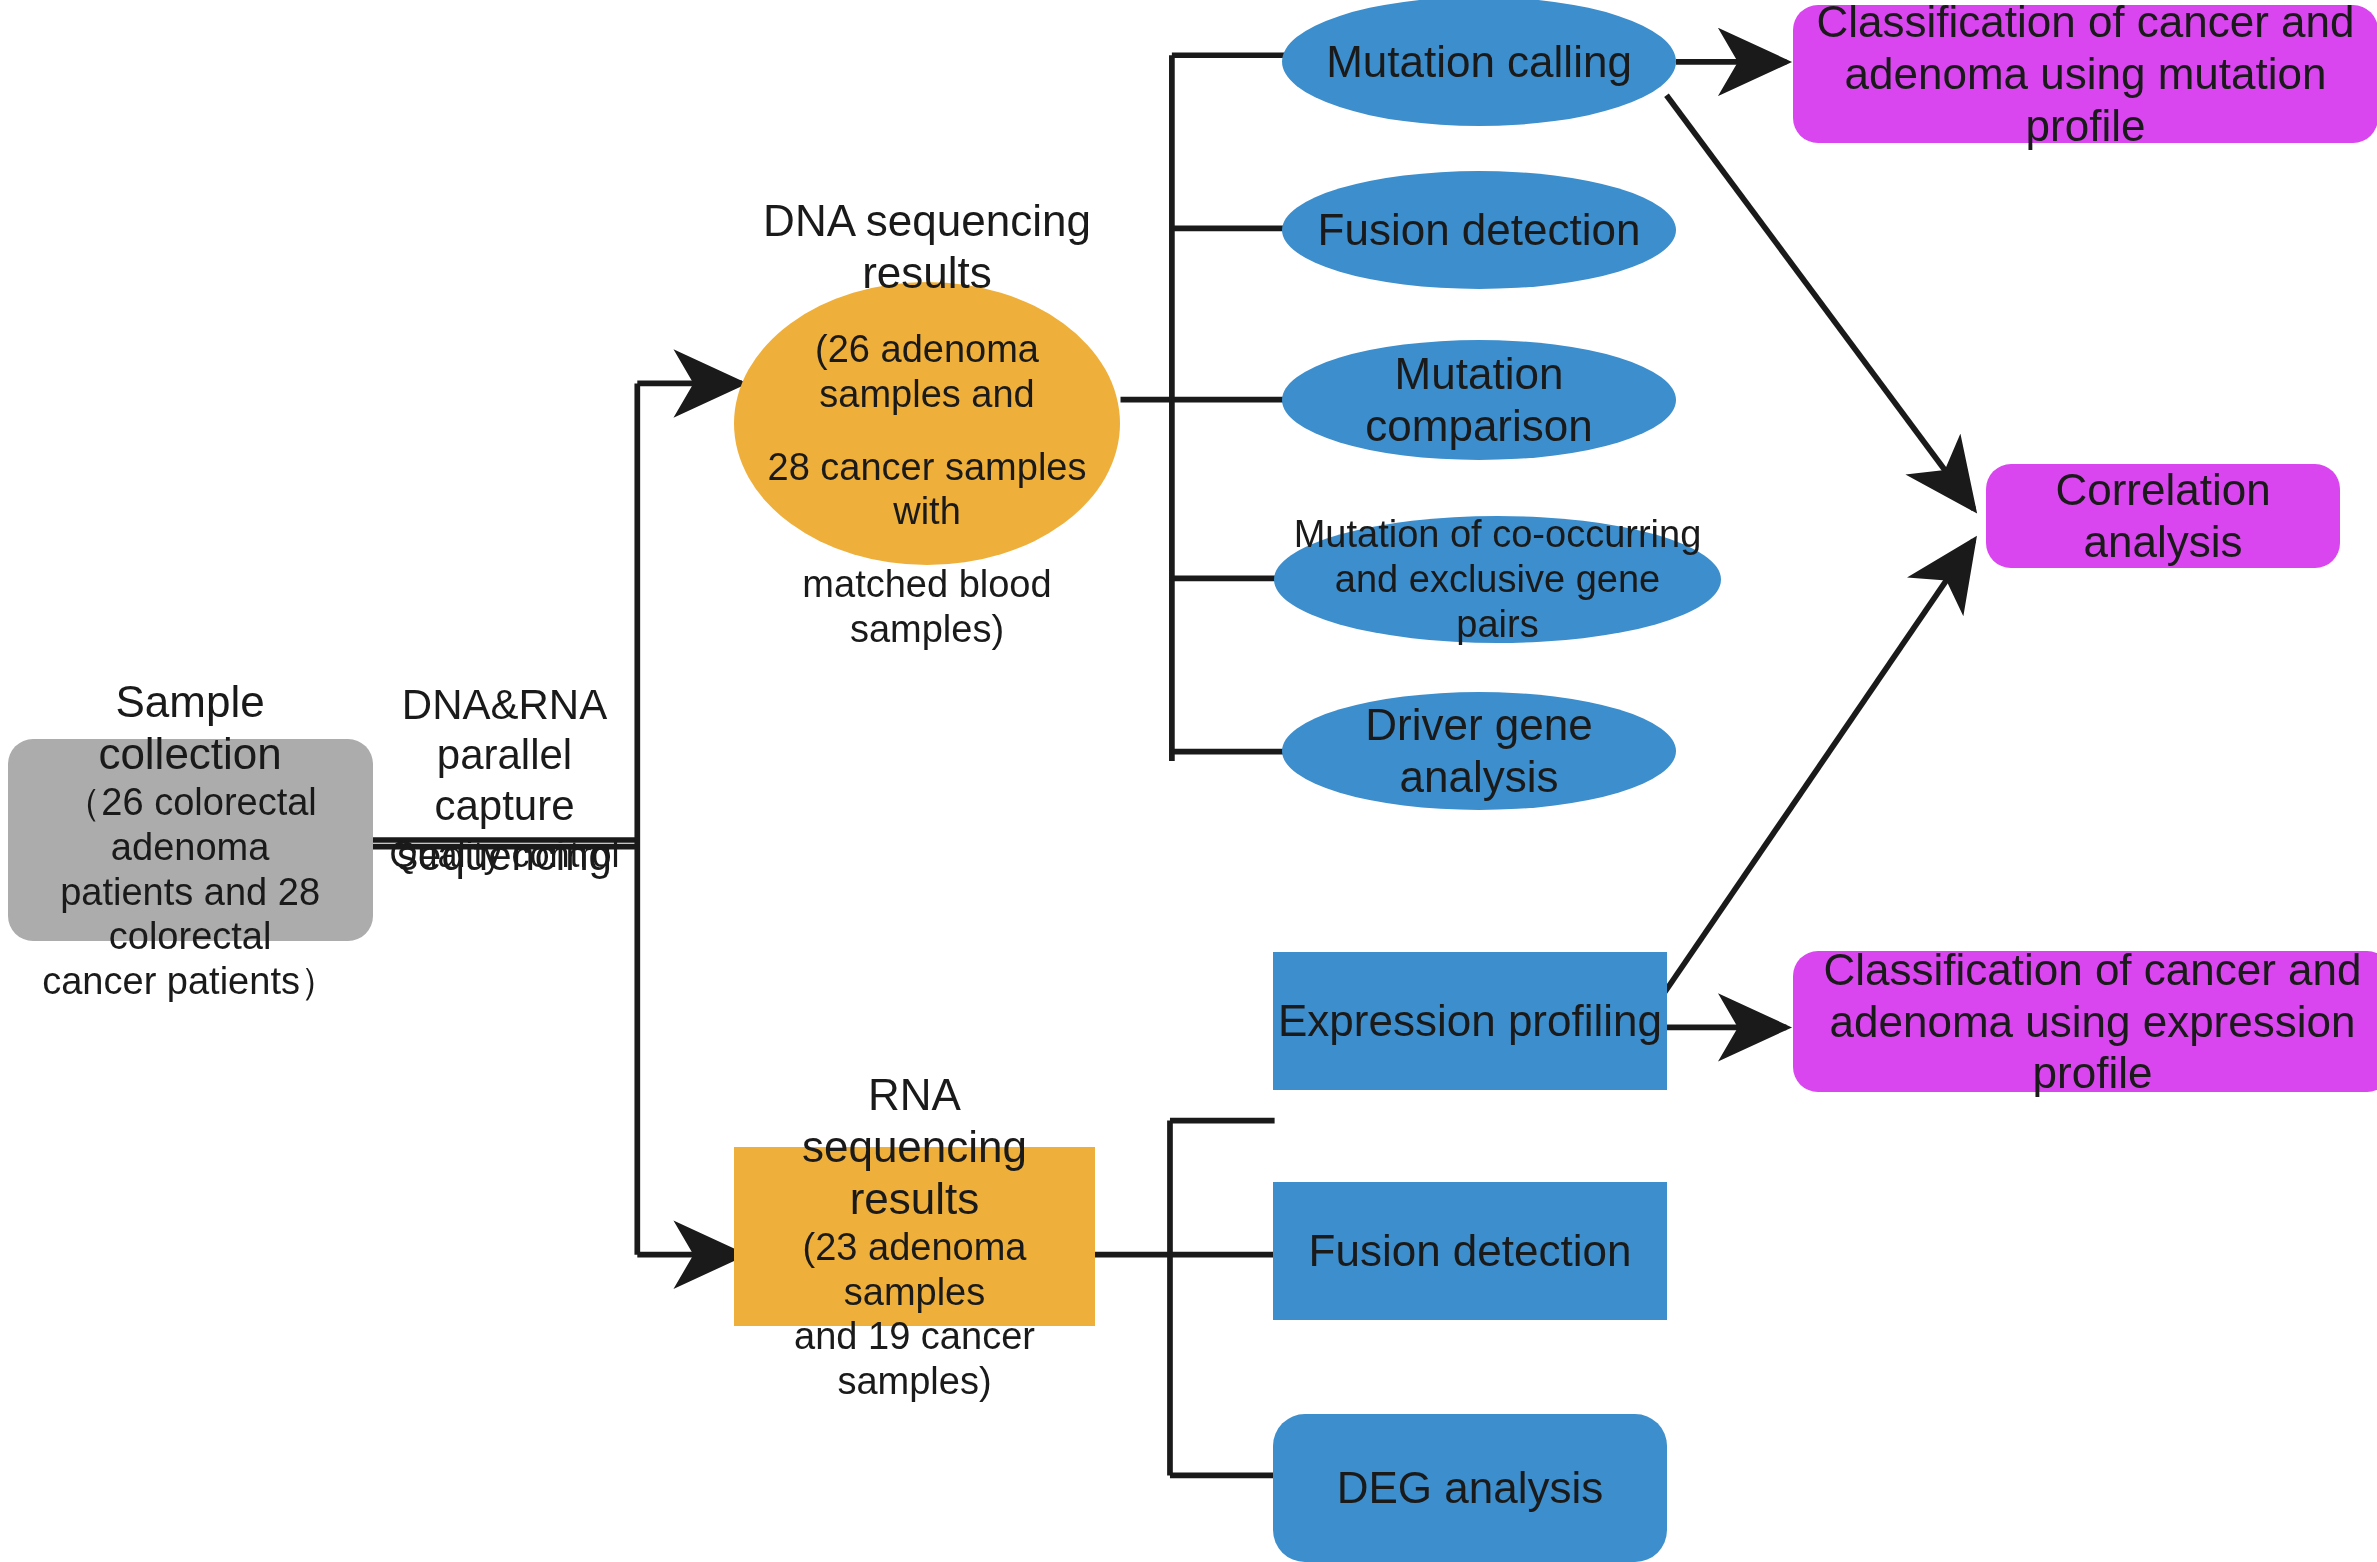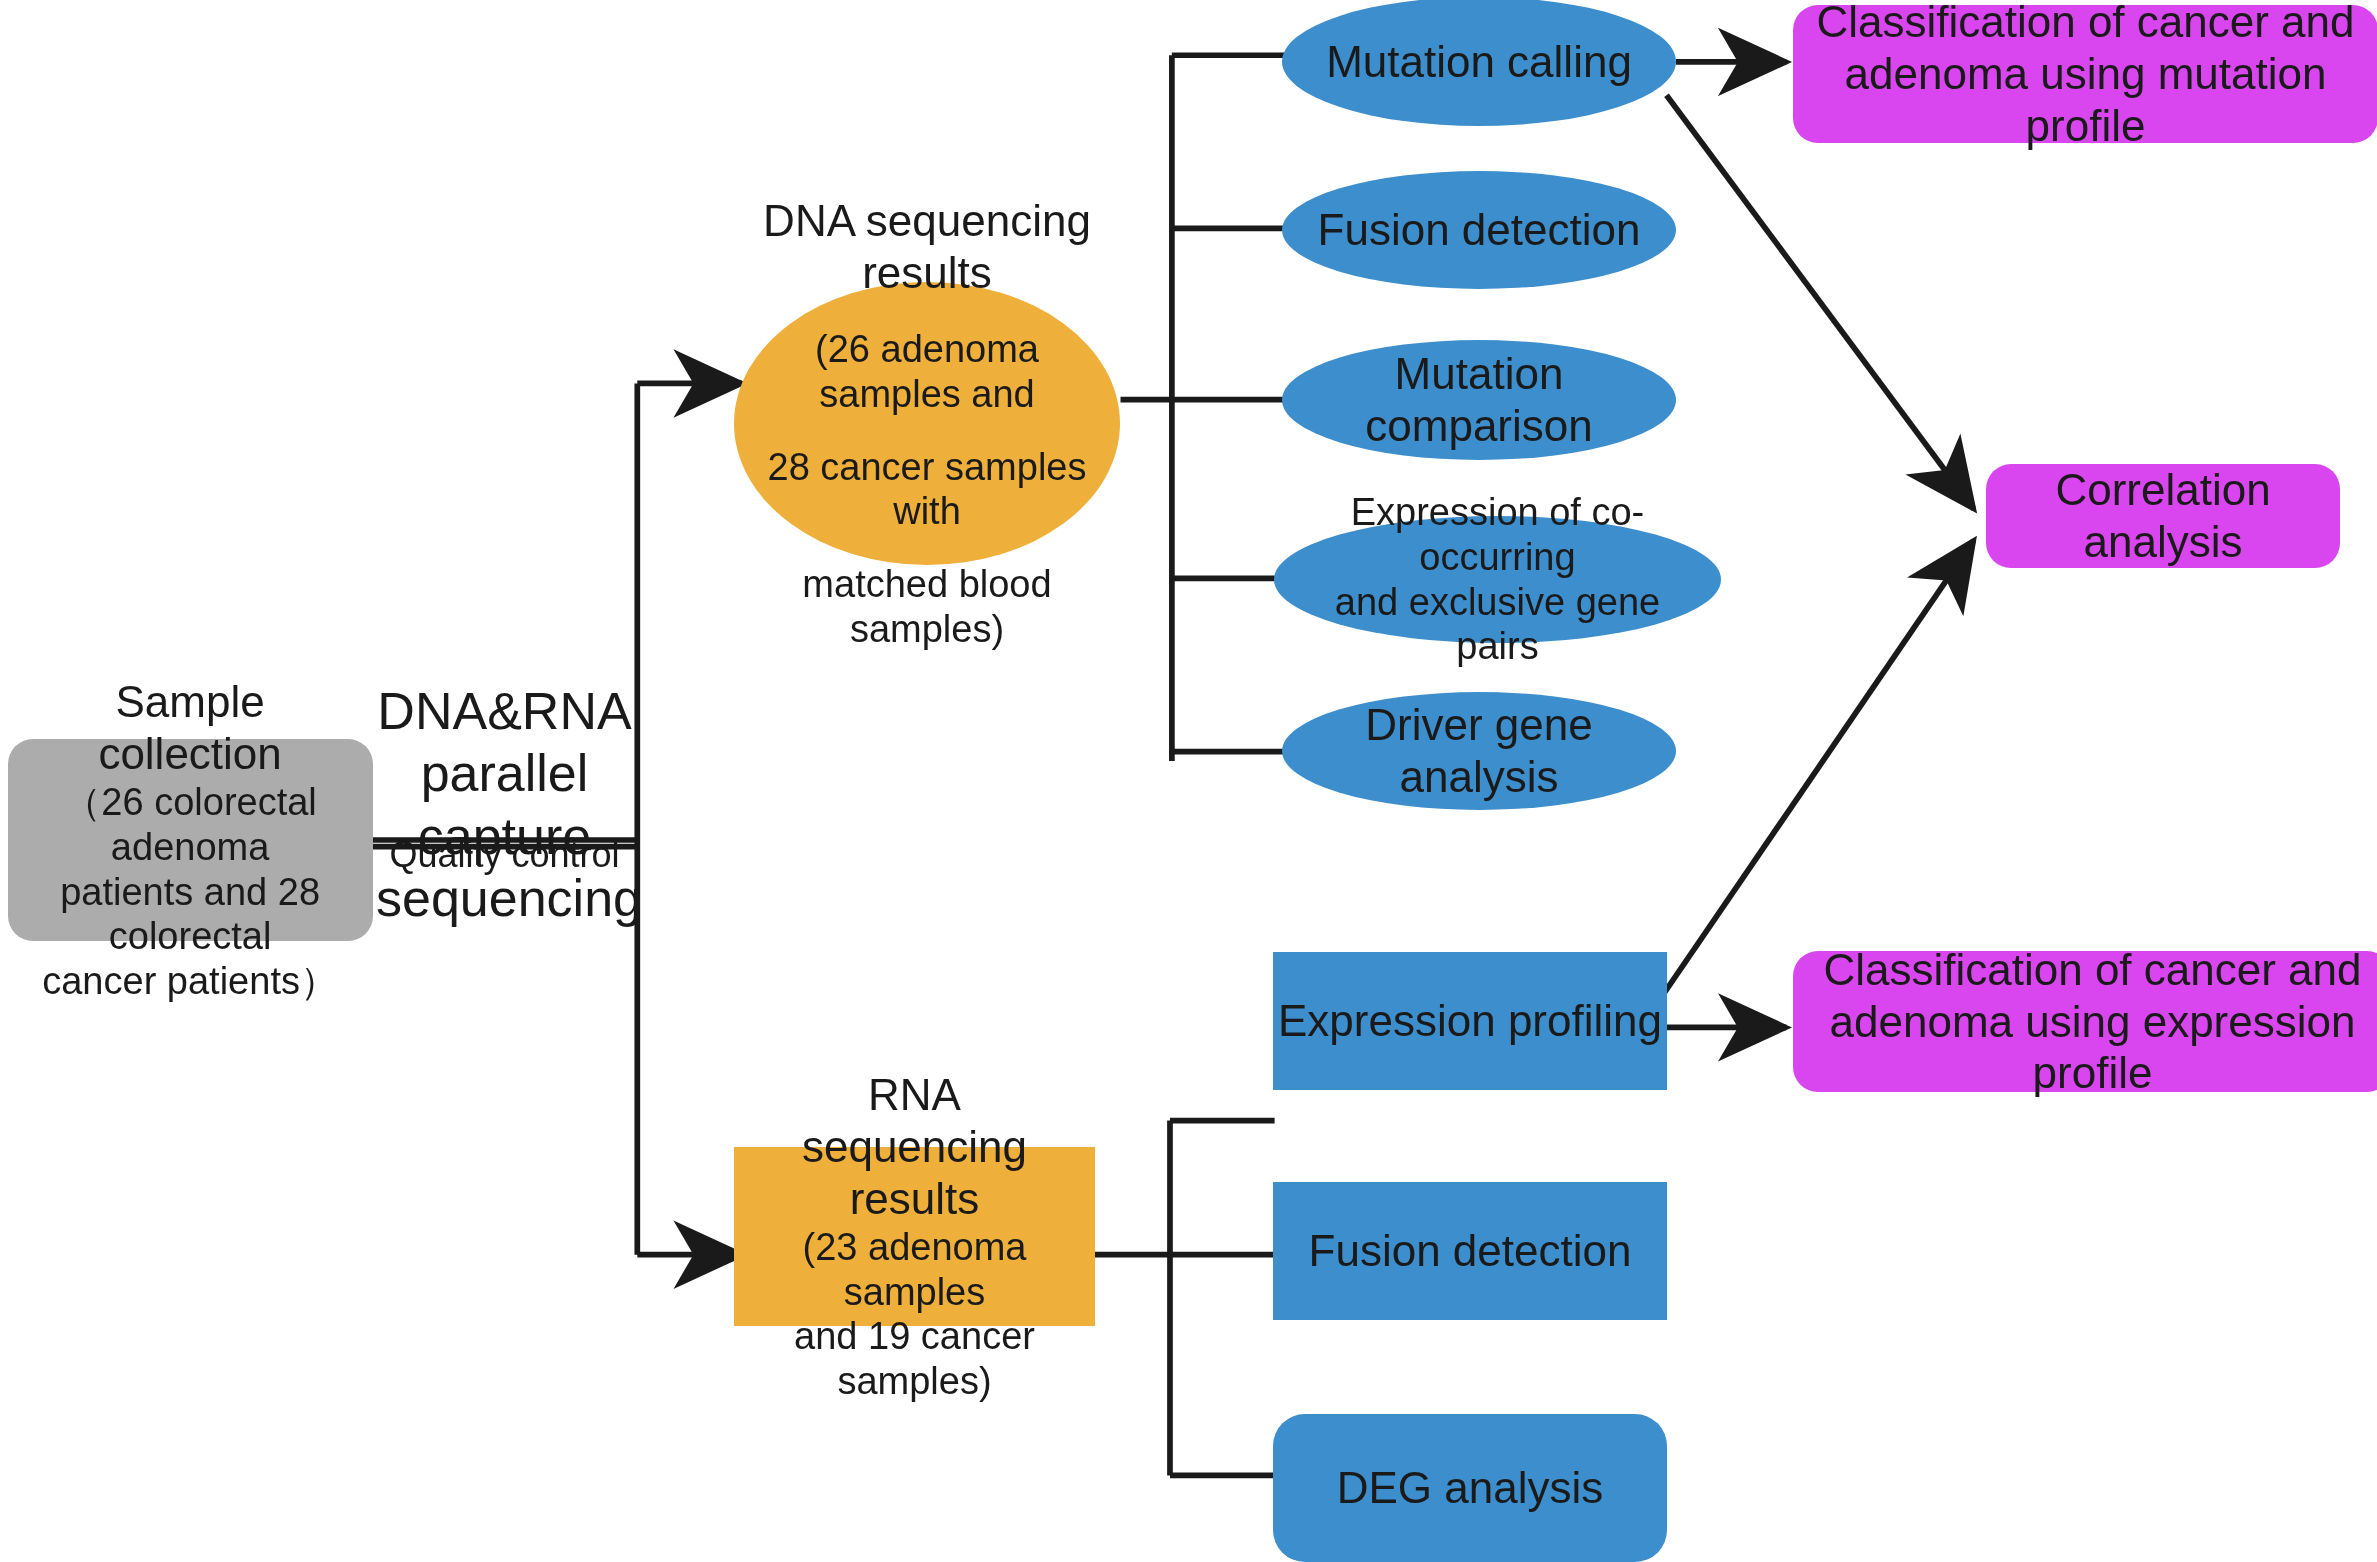--- a/index.html
+++ b/index.html
@@ -51,21 +51,21 @@
   .sub-line    { font-size: 38px; }
   .ell-line    { font-size: 44px; }
   .ell-line-sm { font-size: 38px; }
   .box-line    { font-size: 44px; }
 
   .edge-label {
     position: absolute;
     text-align: center;
     line-height: 1.2;
   }
-  .edge-label .big { font-size: 52px; display: block; }
+  .edge-label .big { font-size: 42px; display: block; }
   .edge-label .small { font-size: 36px; display: block; }
 </style>
 </head>
 <body>
 
 <div id="stage">
 
   <svg id="edges" viewBox="0 0 2500 1643">
     <defs>
       <marker id="arrow" markerWidth="14" markerHeight="12" refX="12" refY="6" orient="auto" markerUnits="strokeWidth">
@@ -144,21 +144,21 @@
 
   <div class="node ellipse blue" style="left:1282px; top:171px; width:394px; height:118px;">
     <span class="ell-line">Fusion detection</span>
   </div>
 
   <div class="node ellipse blue" style="left:1282px; top:340px; width:394px; height:120px;">
     <span class="ell-line">Mutation comparison</span>
   </div>
 
   <div class="node ellipse blue" style="left:1274px; top:516px; width:447px; height:127px; padding:0 17px;">
-    <span class="ell-line-sm">Expression of co-occurring</span>
+    <span class="ell-line-sm">Mutation of co-occurring</span>
     <span class="ell-line-sm">and exclusive gene pairs</span>
   </div>
 
   <div class="node rect-sharp blue" style="left:1273px; top:952px; width:394px; height:138px;">
     <span class="box-line">Expression profiling</span>
   </div>
 
   <div class="node ellipse blue" style="left:1282px; top:692px; width:394px; height:118px;">
     <span class="ell-line">Driver gene analysis</span>
   </div>

